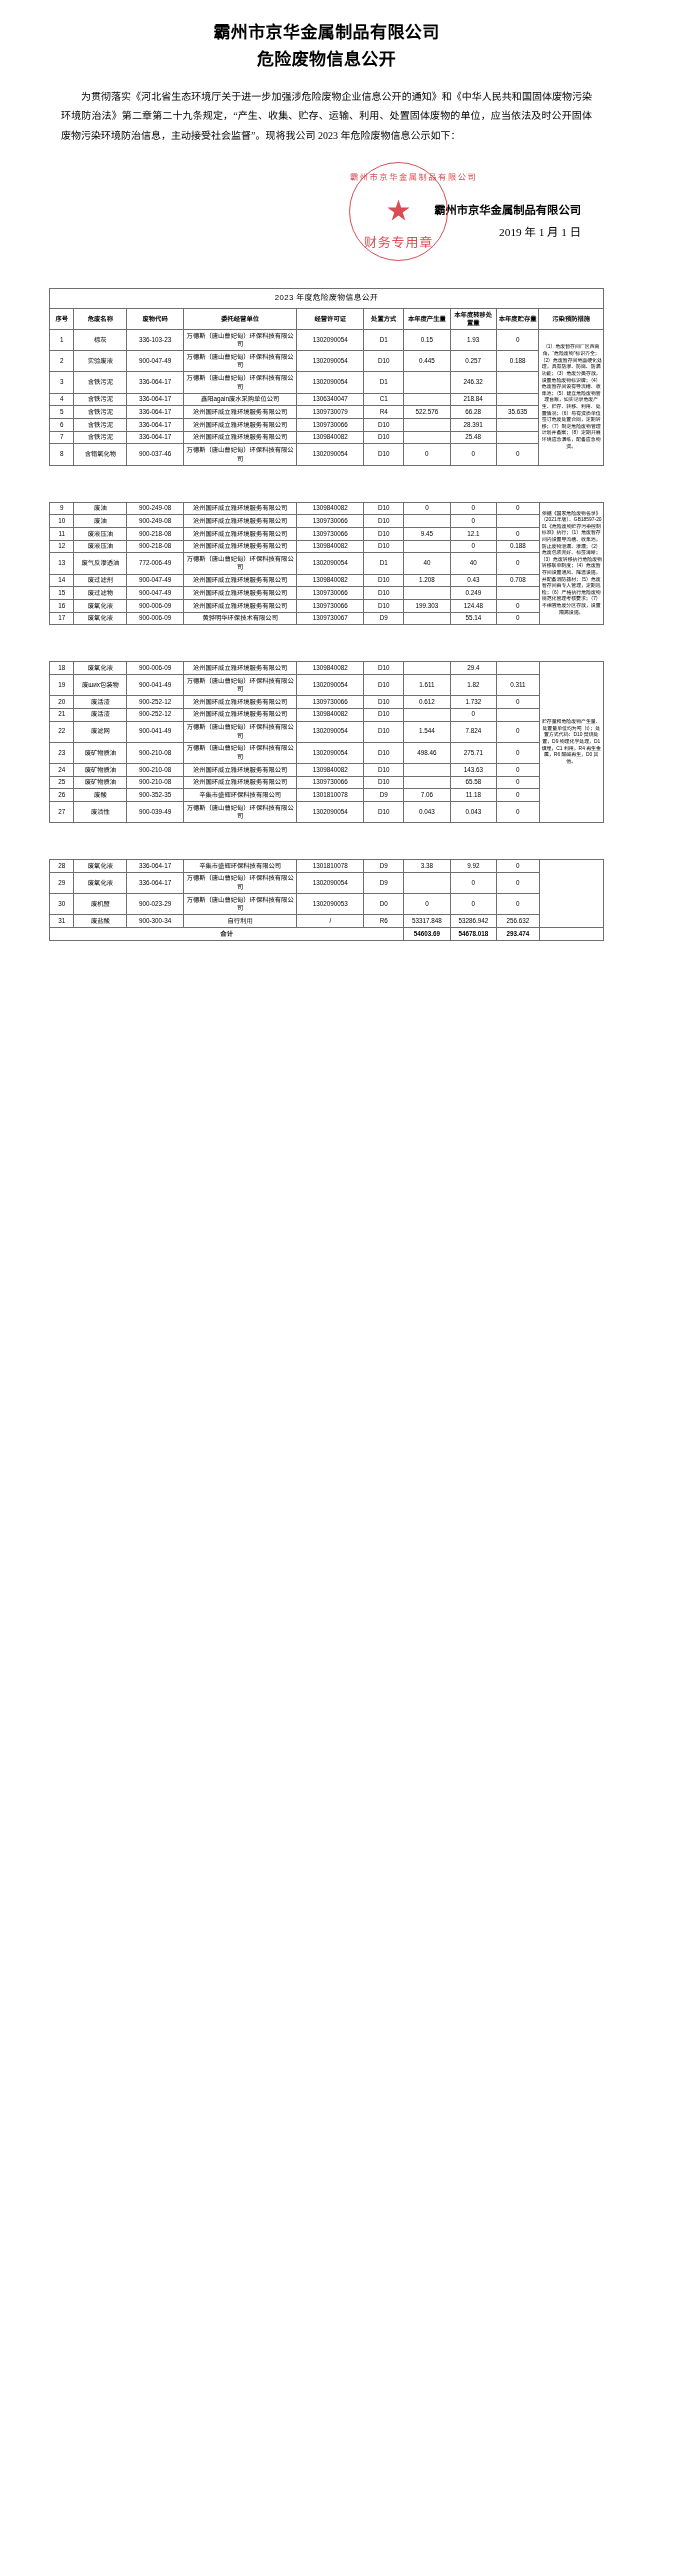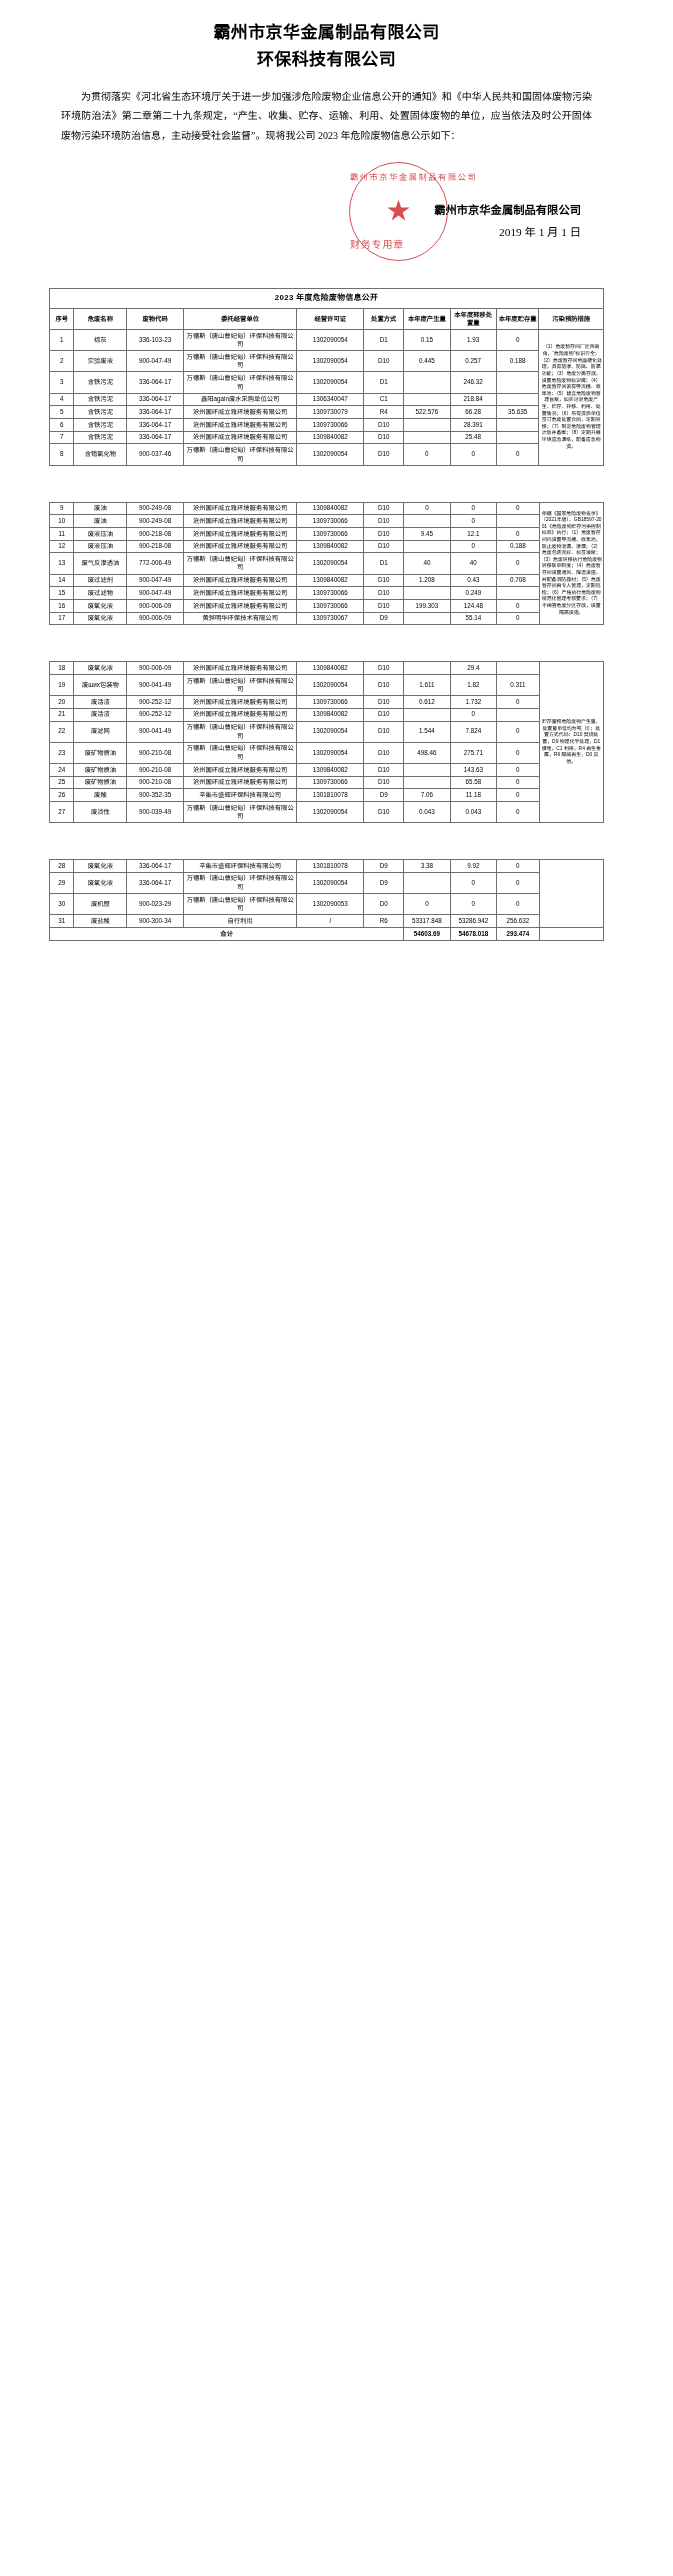--- a/index.html
+++ b/index.html
@@ -63,22 +63,22 @@
     position:absolute;
     left:0; right:0; top:7px;
     text-align:center;
     font-size:8.2px;
     letter-spacing:1.6px;
     white-space:nowrap;
   }
   .stamp .arc-bottom {
     position:absolute;
     left:0; right:0; bottom:9.4px;
-    text-align:left;
-    font-size:10px;
+    text-align:center;
+    font-size:13px;
     letter-spacing:0.8px;
     font-family:Liberation Serif, serif;
   }
 
   
   .table-wrap { padding:0 49px; }
   .table-wrap.first { margin-top:45px; }
   .table-wrap.next { margin-top:36px; }
   table.dw {
     border-collapse:collapse;
@@ -90,21 +90,21 @@
   table.dw td, table.dw th {
     border:0.8px solid #6f6f6f;
     padding:1.6px 0.8px;
     text-align:center;
     vertical-align:middle;
     line-height:1.35;
     word-break:break-all;
   }
   table.dw .cap {
     font-size:7.8px;
-    font-weight:bold;
+    font-weight:normal;
     padding:4px 0;
     letter-spacing:0.4px;
   }
   table.dw thead td { font-weight:bold; font-size:6.3px; }
   .c-no    { width:19px; }
   .c-name  { width:41px; }
   .c-code  { width:44px; }
   .c-org   { width:88px; }
   .c-lic   { width:52px; }
   .c-disp  { width:31px; }
@@ -123,21 +123,21 @@
   .total-row td { font-weight:bold; }
   .spacer { height:23.5px; }
 </style>
 </head>
 <body>
 
 <div class="page">
 
   <div class="title">
     <div>霸州市京华金属制品有限公司</div>
-    <div class="line2">环保科技有限公司</div>
+    <div class="line2">危险废物信息公开</div>
   </div>
 
   <div class="body-text">
     <p>为贯彻落实《河北省生态环境厅关于进一步加强涉危险废物企业信息公开的通知》和《中华人民共和国固体废物污染环境防治法》第二章第二十九条规定，“产生、收集、贮存、运输、利用、处置固体废物的单位，应当依法及时公开固体废物污染环境防治信息，主动接受社会监督”。现将我公司 2023 年危险废物信息公示如下：</p>
   </div>
 
   <div class="sign-block">
     <div class="stamp">
       <div class="arc-top">霸州市京华金属制品有限公司</div>
       <div class="star">★</div>

